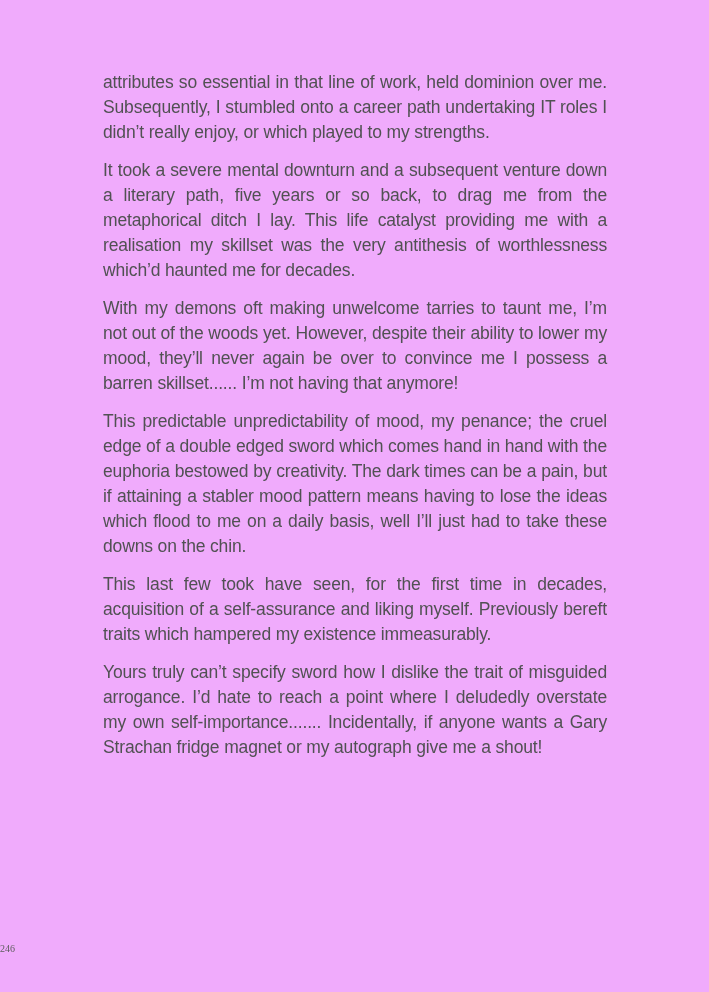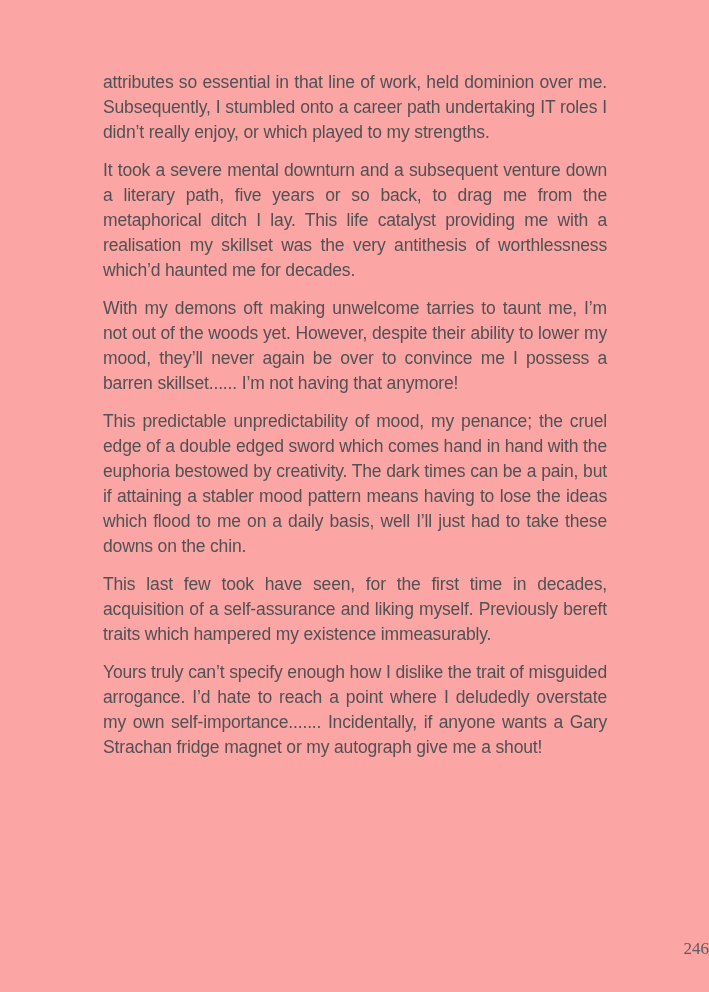--- a/index.html
+++ b/index.html
@@ -9,21 +9,21 @@
   body {
     width: 709px;
     height: 992px;
     background: #ffffff;
     position: relative;
     overflow: hidden;
   }
   .page {
     position: absolute;
     inset: 0;
-    background: #fca5a5;
+    background: #f0abfc;
   }
   .text-block {
     position: absolute;
     left: 103px;
     top: 70px;
     width: 504px;
   }
   .text-block p {
     font-family: "Liberation Sans", "DejaVu Sans", sans-serif;
     font-size: 17.5px;
@@ -32,33 +32,33 @@
     color: #515153;
     text-align: justify;
     margin: 0 0 13px 0;
     padding: 0;
   }
   .page-number {
     position: absolute;
     left: 0;
     right: 0;
     top: 941px;
-    text-align: right;
+    text-align: left;
     font-family: "Liberation Serif", "DejaVu Serif", serif;
-    font-size: 17px;
+    font-size: 10px;
     line-height: 16px;
     color: #5d5d5d;
   }
 </style>
 </head>
 <body>
 
 <div class="page">
   <div class="text-block">
     <p>attributes so essential in that line of work, held dominion over me. Subsequently, I stumbled onto a career path undertaking IT roles I didn’t really enjoy, or which played to my strengths.</p>
     <p>It took a severe mental downturn and a subsequent venture down a literary path, five years or so back, to drag me from the metaphorical ditch I lay. This life catalyst providing me with a realisation my skillset was the very antithesis of worthlessness which’d haunted me for decades.</p>
     <p>With my demons oft making unwelcome tarries to taunt me, I’m not out of the woods yet. However, despite their ability to lower my mood, they’ll never again be over to convince me I possess a barren skillset...... I’m not having that anymore!</p>
     <p>This predictable unpredictability of mood, my penance; the cruel edge of a double edged sword which comes hand in hand with the euphoria bestowed by creativity. The dark times can be a pain, but if attaining a stabler mood pattern means having to lose the ideas which flood to me on a daily basis, well I’ll just had to take these downs on the chin.</p>
     <p>This last few took have seen, for the first time in decades, acquisition of a self-assurance and liking myself. Previously bereft traits which hampered my existence immeasurably.</p>
-    <p>Yours truly can’t specify enough how I dislike the trait of misguided arrogance. I’d hate to reach a point where I deludedly overstate my own self-importance....... Incidentally, if anyone wants a Gary Strachan fridge magnet or my autograph give me a shout!</p>
+    <p>Yours truly can’t specify sword how I dislike the trait of misguided arrogance. I’d hate to reach a point where I deludedly overstate my own self-importance....... Incidentally, if anyone wants a Gary Strachan fridge magnet or my autograph give me a shout!</p>
   </div>
   <div class="page-number">246</div>
 </div>
 
 </body></html>

